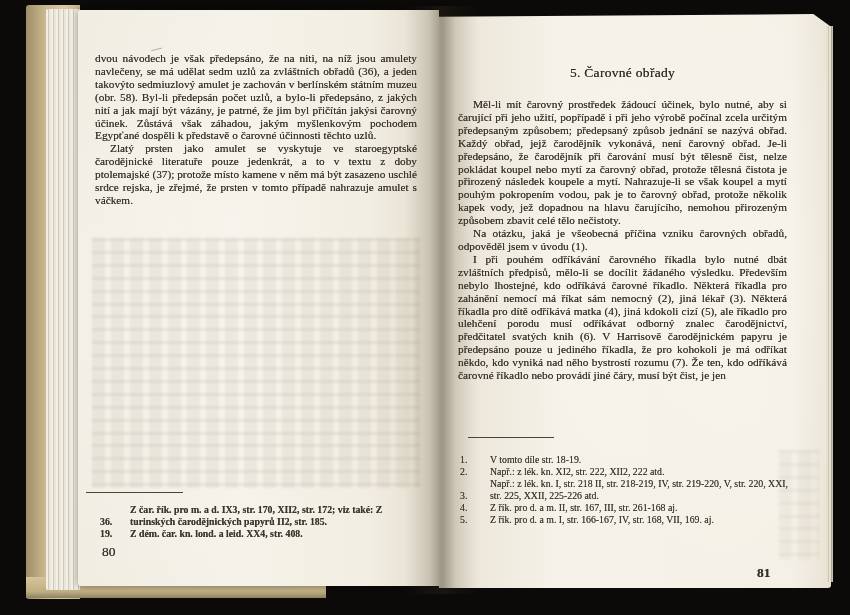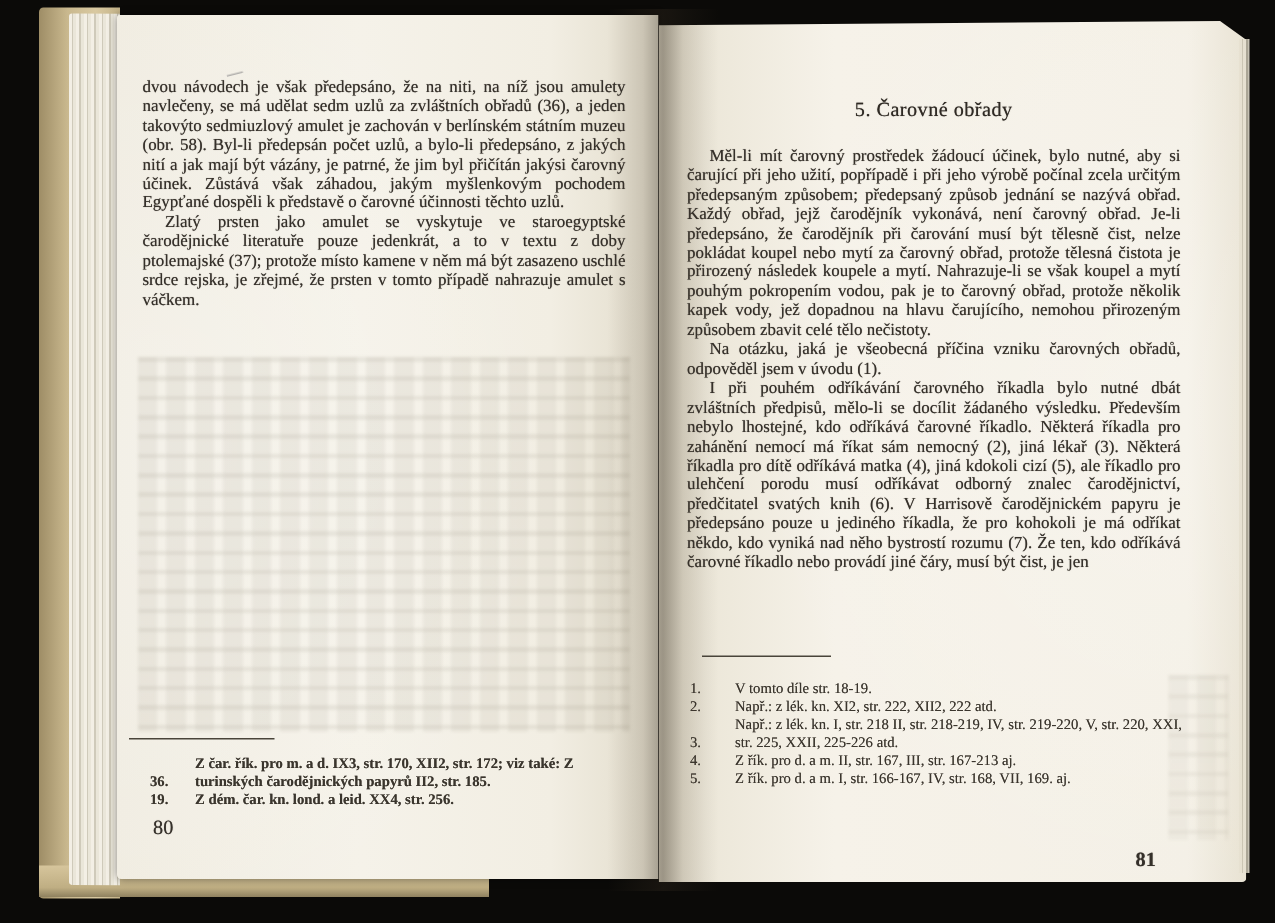--- a/index.html
+++ b/index.html
@@ -133,21 +133,21 @@
 
     <div class="fn-rule lp-rule"></div>
 
     <div class="footnotes lp-fn">
       <div class="fn-row">
         <span class="fn-num">36.</span>
         <span class="fn-txt">Z čar. řík. pro m. a d. IX3, str. 170, XII2, str. 172; viz také: Z turinských čarodějnických papyrů II2, str. 185.</span>
       </div>
       <div class="fn-row">
         <span class="fn-num">19.</span>
-        <span class="fn-txt">Z dém. čar. kn. lond. a leid. XX4, str. 256.</span>
+        <span class="fn-txt">Z dém. čar. kn. lond. a leid. XX4, str. 408.</span>
       </div>
     </div>
 
     <div class="pagenum lp-num">80</div>
   </div>
 
   <div class="page page-right">
     <div class="heading">5. Čarovné obřady</div>
 
     <div class="bodytext rp-text">
@@ -166,21 +166,21 @@
       <div class="fn-row">
         <span class="fn-num">2.</span>
         <span class="fn-txt">Např.: z lék. kn. XI2, str. 222, XII2, 222 atd.</span>
       </div>
       <div class="fn-row">
         <span class="fn-num">3.</span>
         <span class="fn-txt">Např.: z lék. kn. I, str. 218 II, str. 218-219, IV, str. 219-220, V, str. 220, XXI, str. 225, XXII, 225-226 atd.</span>
       </div>
       <div class="fn-row">
         <span class="fn-num">4.</span>
-        <span class="fn-txt">Z řík. pro d. a m. II, str. 167, III, str. 167-213 aj.</span>
+        <span class="fn-txt">Z řík. pro d. a m. II, str. 167, III, str. 261-168 aj.</span>
       </div>
       <div class="fn-row">
         <span class="fn-num">5.</span>
         <span class="fn-txt">Z řík. pro d. a m. I, str. 166-167, IV, str. 168, VII, 169. aj.</span>
       </div>
     </div>
 
     <div class="ghost ghost-right"></div>
 
     <div class="pagenum rp-num">81</div>

